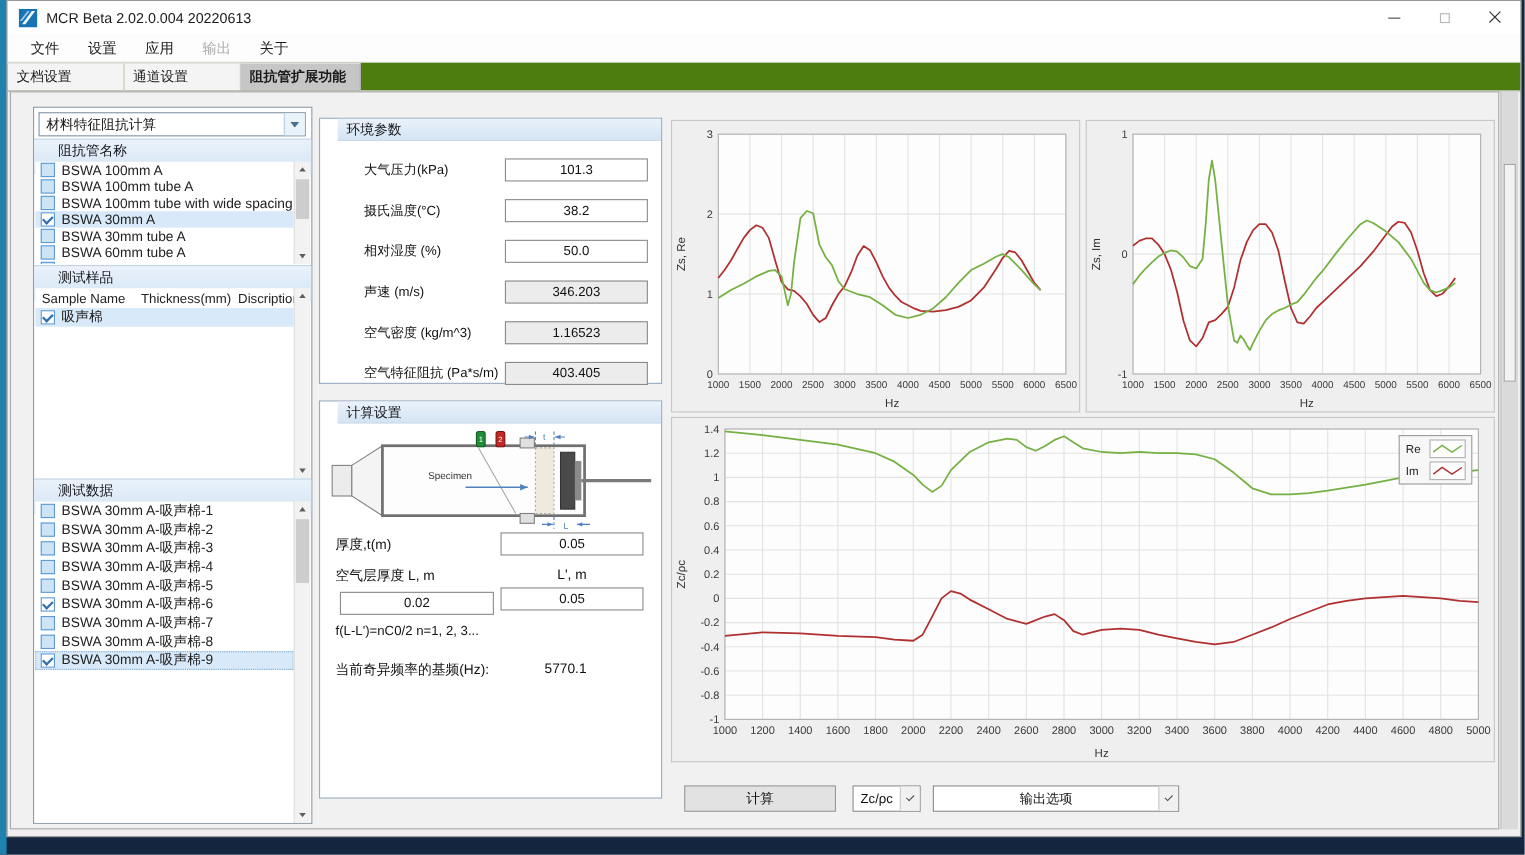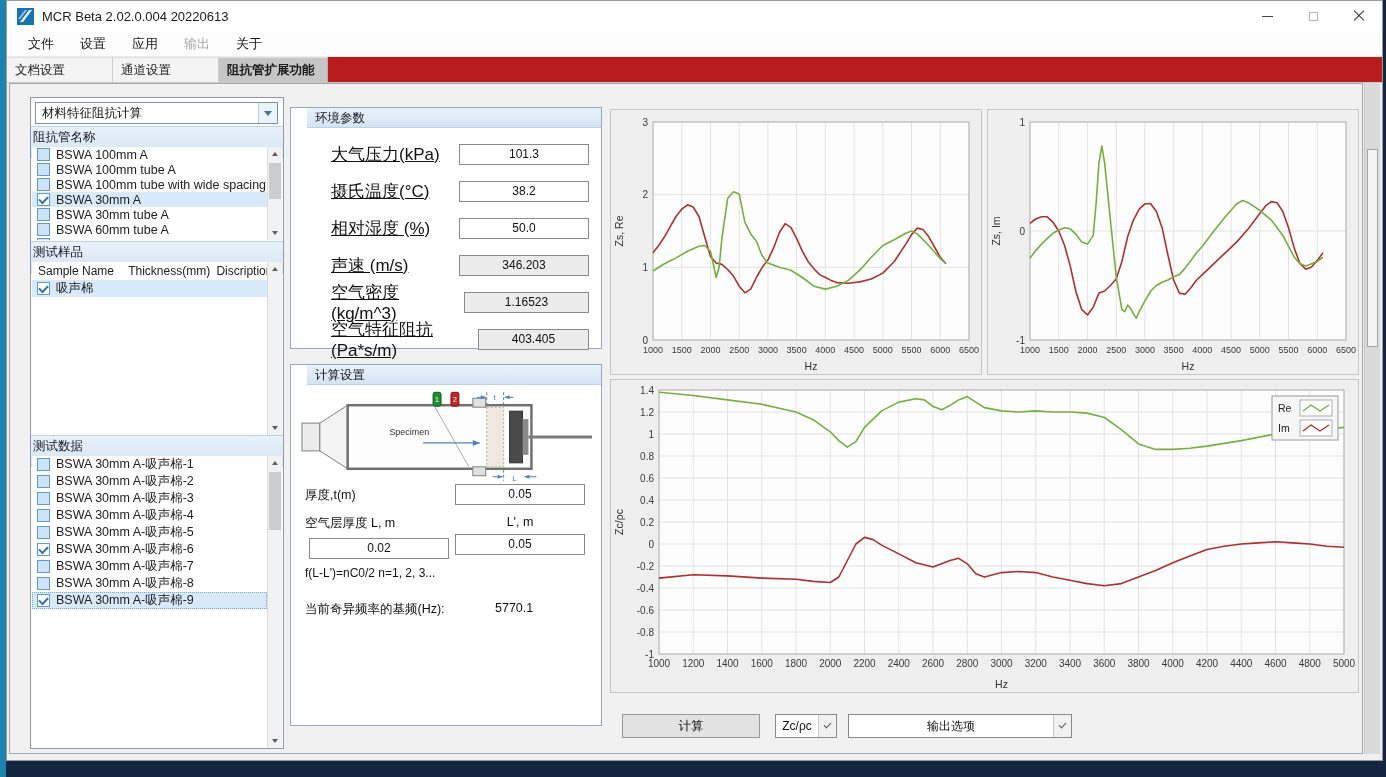--- a/index.html
+++ b/index.html
@@ -18,35 +18,35 @@
 .glyph-close { position:relative; width:12px; height:12px; display:block; }
 .glyph-close::before,.glyph-close::after { content:""; position:absolute; left:-1px; top:5px; width:14px; border-top:1.5px solid #333; }
 .glyph-close::before { transform:rotate(45deg); } .glyph-close::after { transform:rotate(-45deg); }
 
 
 .menubar { height:26px; background:#fdfdfd; display:flex; align-items:center; padding-left:8px; border-bottom:1px solid #ececec; }
 .menu-item { font-size:13px; color:#1a1a1a; padding:3px 13px; }
 .menu-item.disabled { color:#ababab; }
 
 
-.tabbar { height:26px; background:#b91c1c; display:flex; align-items:stretch; border-bottom:1px solid #c9c9c9; }
+.tabbar { height:26px; background:#4d7c0f; display:flex; align-items:stretch; border-bottom:1px solid #c9c9c9; }
 .tab { font-size:12.5px; color:#1a1a1a; min-width:106px; padding:4px 12px 0 8px; background:#f4f4f4; border-right:1px solid #cfcfcf; border-top:1px solid #e0e0e0; }
 .tab.active { background:#c6c6c6; border-right-color:#b0b0b0;font-weight:bold; }
 
 
 .content { position:absolute; left:2px; right:19px; top:82px; bottom:6px; border:1px solid #a8a8a8; background:#f1f1f1; overflow:hidden; }
 .vscroll { position:absolute; right:2px; top:82px; bottom:6px; width:16px; background:#dadada; border-left:1px solid #c4c4c4; }
 .vthumb { position:absolute; left:2px; width:11px; top:66px; height:198px; background:#f3f3f3; border:1px solid #a5a5a5; }
 
 
 .left-panel { position:absolute; left:20px; top:13px; width:254px; height:652px; background:#ffffff; border:1px solid #8d9aa8; }
 .combo { position:absolute; left:4px; top:4px; right:5px; height:22px; border:1px solid #7f93a6; background:#fff; display:flex; align-items:center; font-size:12.5px; padding-left:6px; color:#111; }
 .combo .chev { margin-left:auto; width:19px; height:100%; background:#eaf2fa; border-left:1px solid #bad0e4; display:flex; align-items:center; justify-content:center; }
 .tri-down { width:0; height:0; border-left:4px solid transparent; border-right:4px solid transparent; border-top:5px solid #49708f; }
-.sec-header { position:absolute; left:0; right:0; height:32px; background:linear-gradient(#eaf2fb,#d4e4f4); border-top:1px solid #bcd1e6; border-bottom:1px solid #bcd1e6; font-size:12.5px; color:#14151a; padding:2px 2px; }
+.sec-header { position:absolute; left:0; right:0; height:32px; background:linear-gradient(#eaf2fb,#d4e4f4); border-top:1px solid #bcd1e6; border-bottom:1px solid #bcd1e6; font-size:12.5px; color:#14151a; padding:2px 22px; }
 .list { position:absolute; left:1px; overflow:hidden; background:#fff; }
 .list-row { display:flex; align-items:center; height:15px; padding-left:5px; gap:6px; font-size:12.5px; color:#222; white-space:nowrap; }
 .list-row.tall { height:17px; }
 .list-row.selected { background:#d8e9f9; }
 .list-row.focused { outline:1px dotted #7aa6cf; outline-offset:-1px; }
 .cb { width:13px; height:13px; border:1px solid #5d9ad6; background:#cde4f7; position:relative; flex:none; }
 .cb.checked { background:#fff; }
 .cb.checked::after { content:""; position:absolute; left:1px; top:2px; width:7px; height:4px; border-left:2px solid #2f6fb2; border-bottom:2px solid #2f6fb2; transform:rotate(-45deg); }
 .sb { position:absolute; width:15px; background:#f2f2f2; border-left:1px solid #dcdcdc; }
 .sb-btn { position:absolute; left:0; width:14px; height:14px; display:flex; align-items:center; justify-content:center; background:#f2f2f2; }
@@ -54,21 +54,21 @@
 .tri-dn-s { width:0; height:0; border-left:3.5px solid transparent; border-right:3.5px solid transparent; border-top:4px solid #5e5e5e; }
 .sb-thumb { position:absolute; left:1px; width:12px; background:#cdcdcd; }
 .tbl-head { position:absolute; display:flex; font-size:12px; color:#222; background:#fff; border-bottom:1px solid #e6e6e6; }
 .tbl-head span { padding:2px 2px 2px 6px; overflow:hidden; white-space:nowrap; }
 
 
 .gbox { position:absolute; background:#ffffff; border:1px solid #95aabf;padding-left:16px; }
 .ghead { height:20px; background:linear-gradient(#eaf2fb,#d4e4f4); border-bottom:1px solid #bcd1e6; font-size:12.5px; color:#14151a; padding:2px 8px; }
 .fields { padding:14px 12px 0 12px; display:flex; flex-direction:column; gap:13px; }
 .field-row { display:flex; align-items:center; height:24px; }
-.field-row .flabel { font-size:17px; color:#111; padding-left:12px;text-decoration:underline; }
+.field-row .flabel { font-size:12px; color:#111; padding-left:12px; }
 .input { margin-left:auto; width:130px; height:21px; border:1px solid #8a8a8a; background:#fff; text-align:center; font-size:12px; line-height:19px; color:#111; }
 .input.ro { background:#ececec; }
 .abs { position:absolute; }
 .small-label { font-size:12.5px; color:#111; }
 .note { font-size:12px; color:#161616; line-height:16px; }
 
 
 .chart-panel { position:absolute; background:#efefef; border:1px solid #c6c6c6; }
 svg text { font-family:"Liberation Sans","DejaVu Sans",sans-serif; }
 

